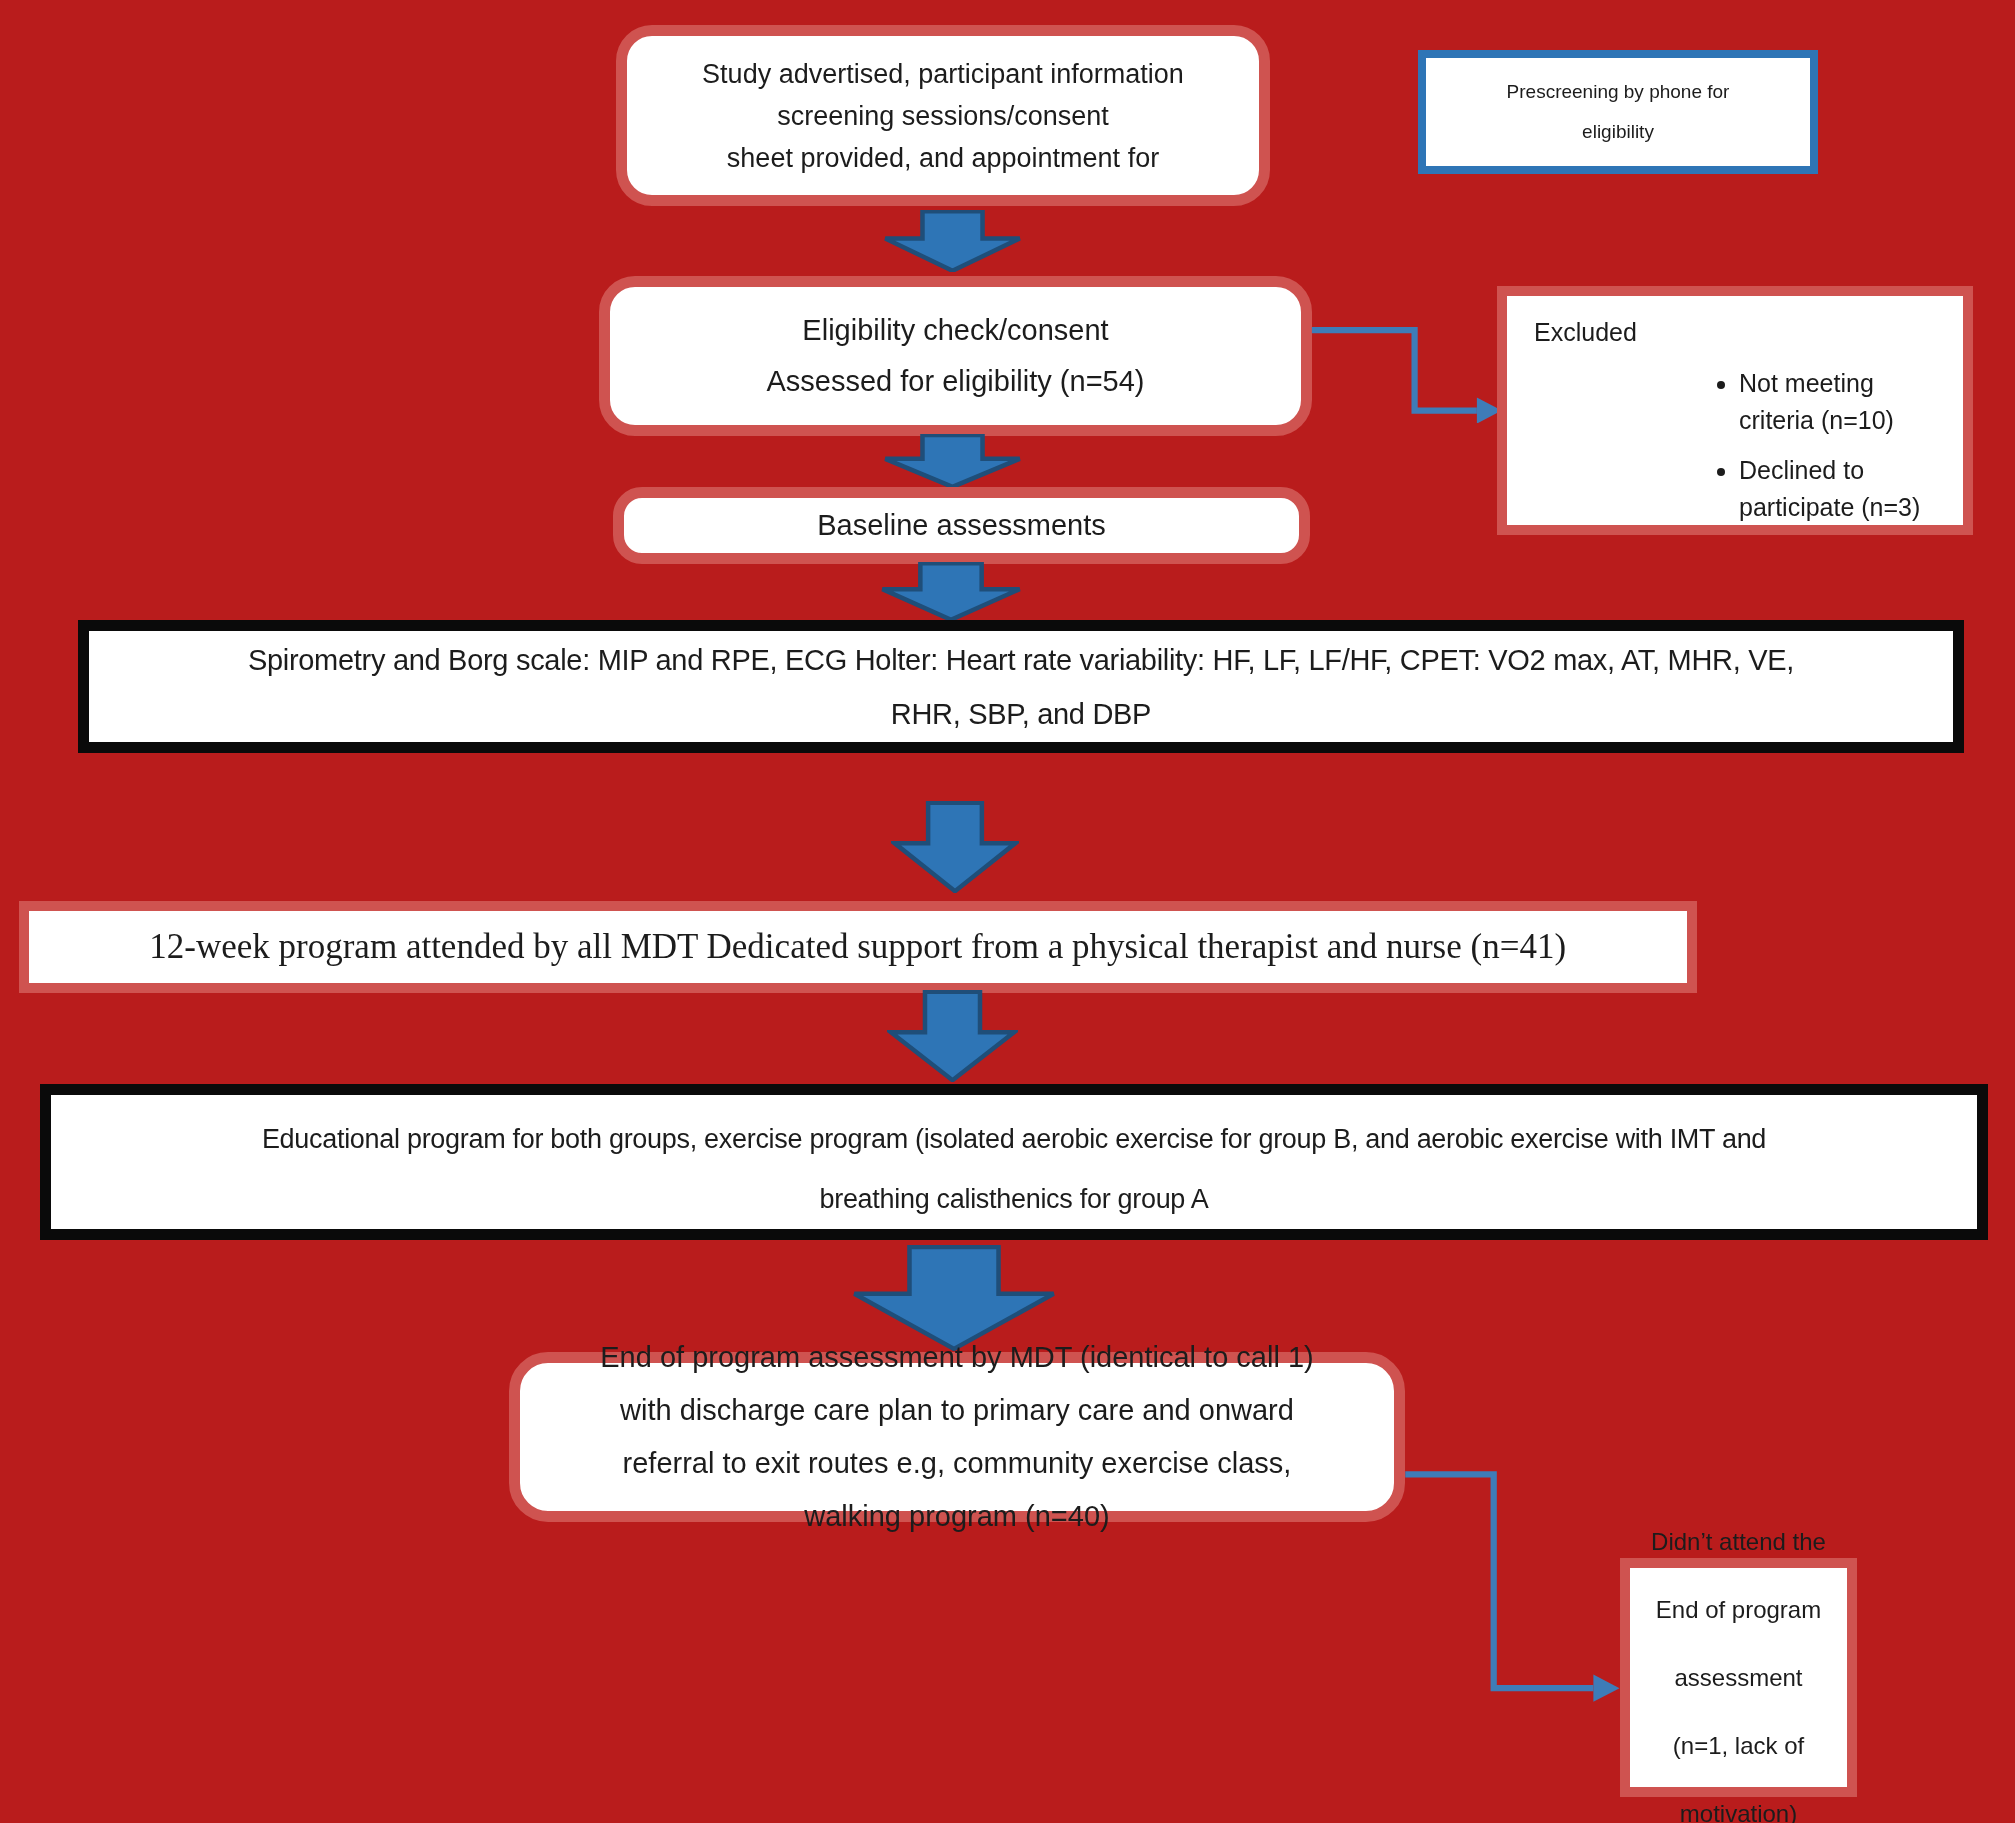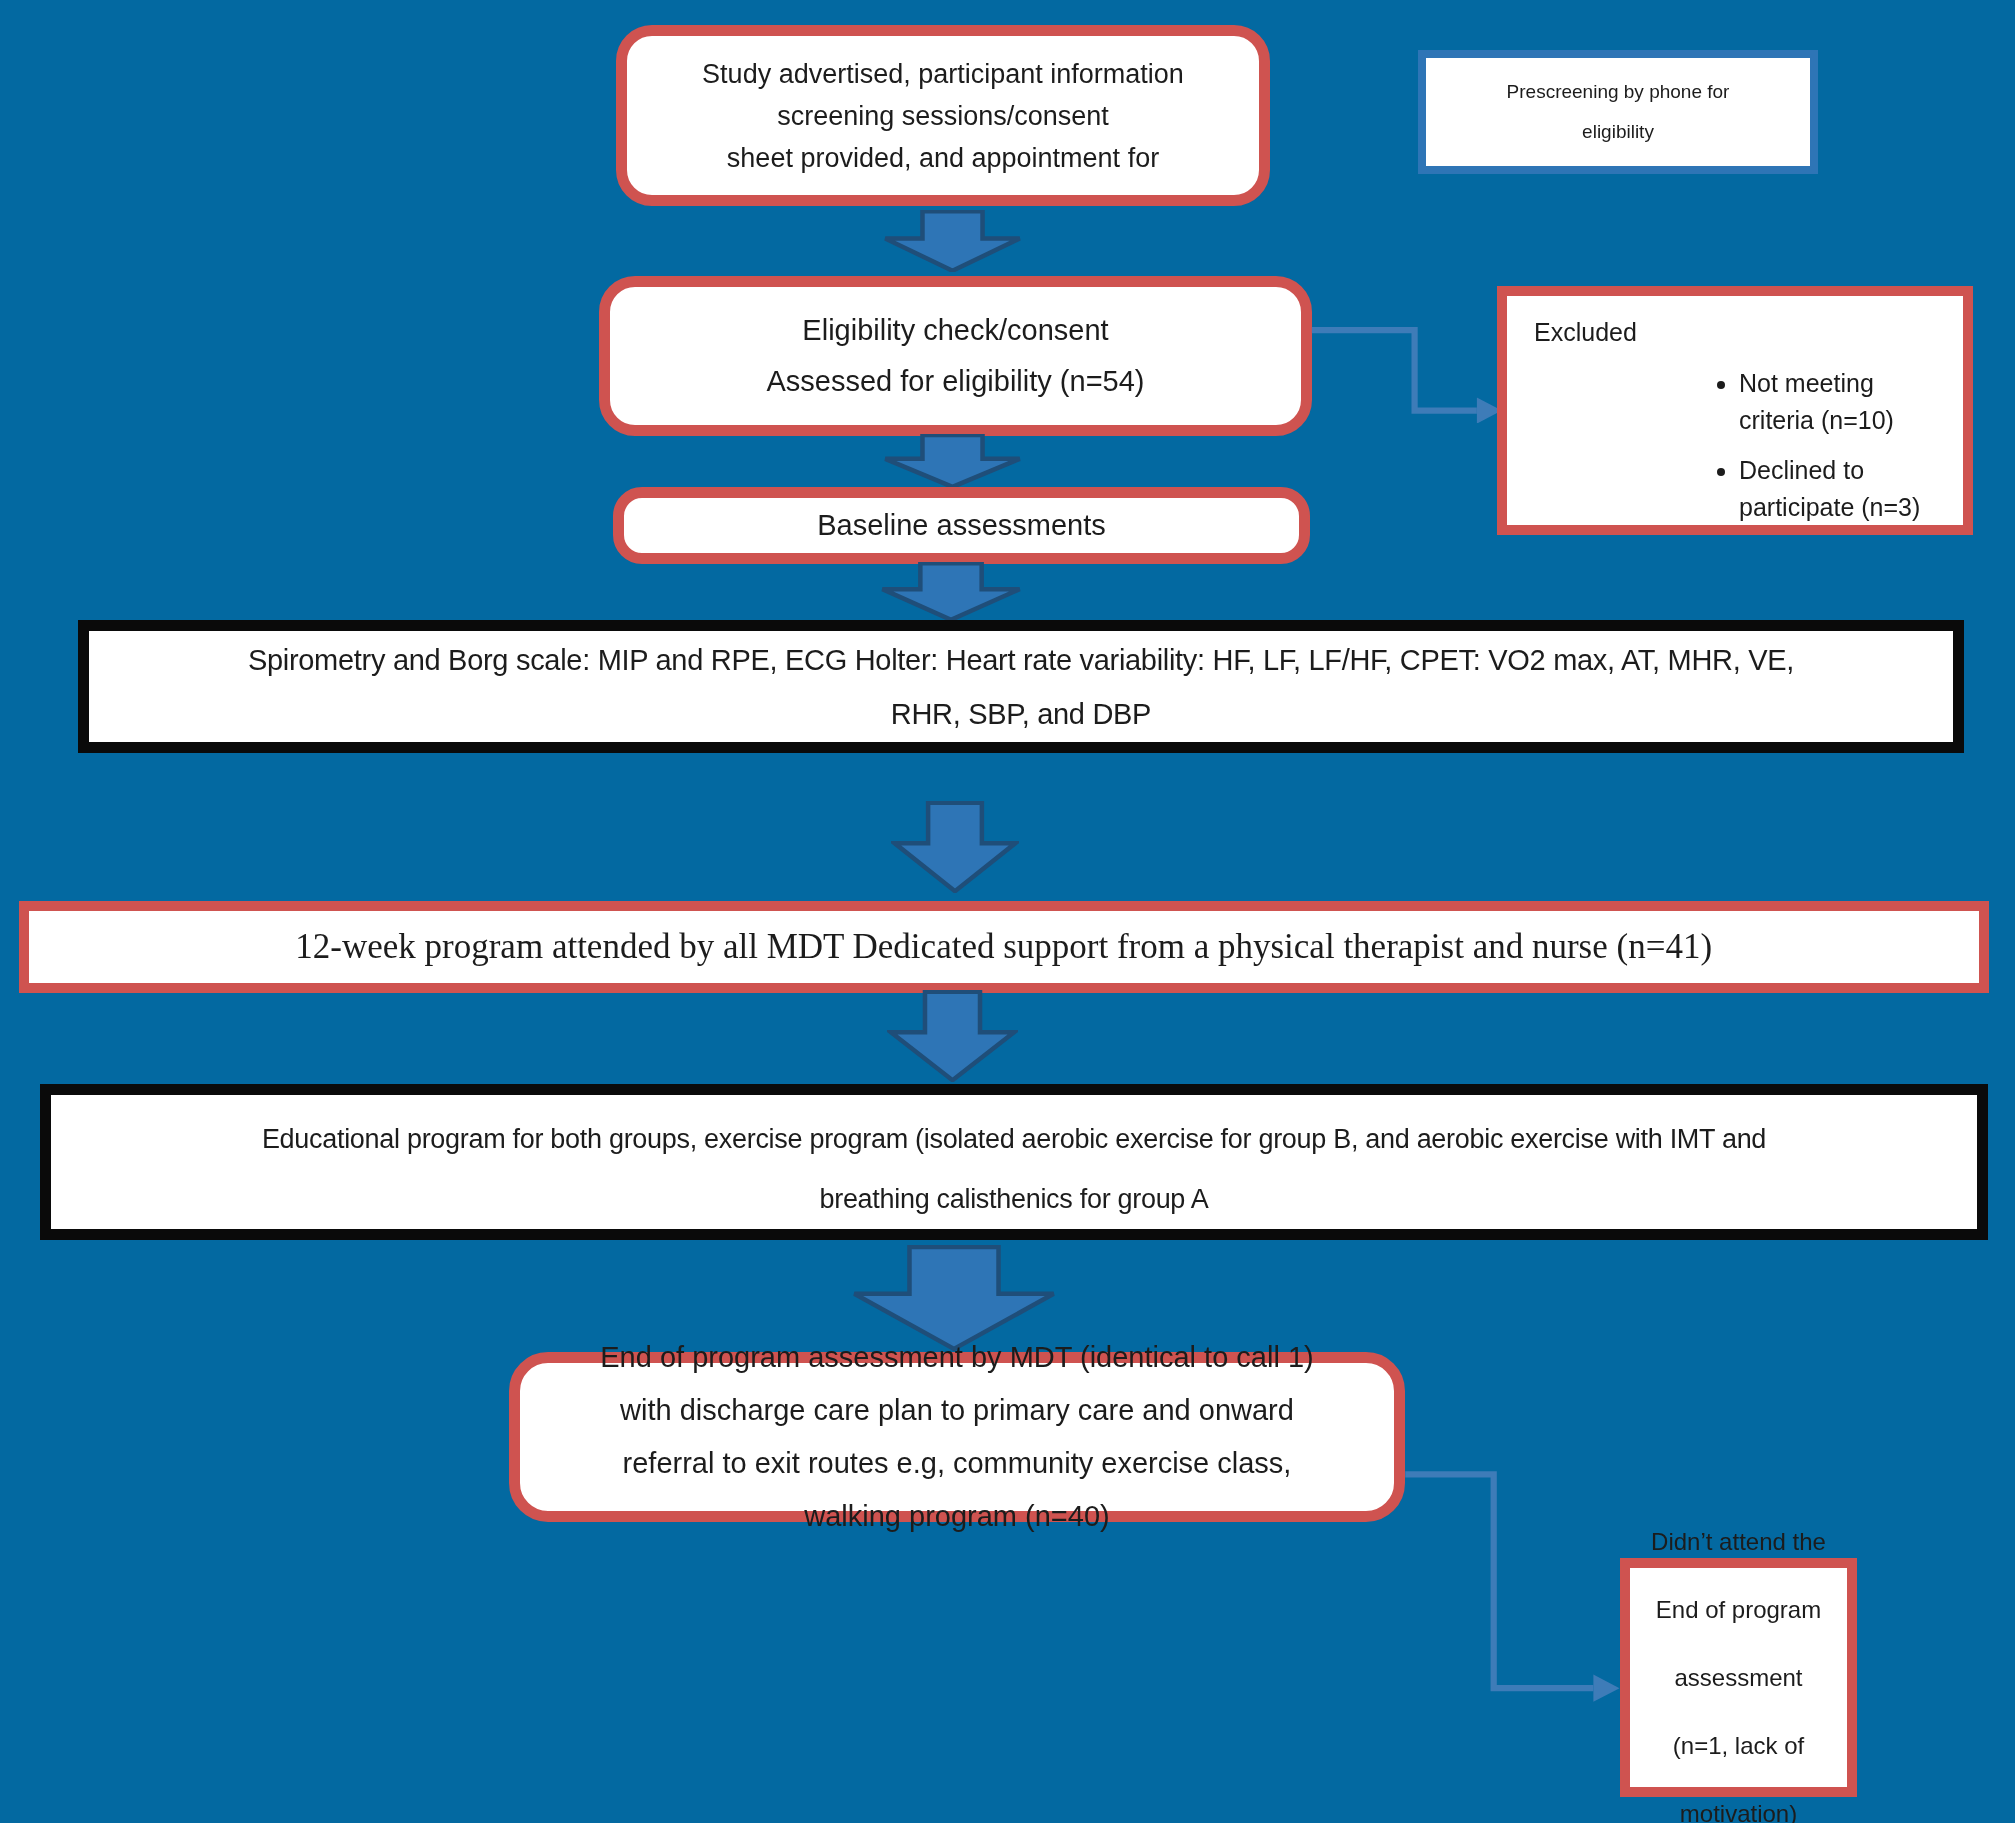--- a/index.html
+++ b/index.html
@@ -1,17 +1,17 @@
 <!DOCTYPE html>
 <html style="--red: #cf5350; --blue: #2e75b6; --connector: #3e7cb8; --arrowfill: #2e75b6; --arrowedge: #1f4e79; --boxblack: #0a0a0a; --ink: #1c1c1c;font-size:10px"><head>
 <meta charset="utf-8">
 <style>
   html,body{margin:0;padding:0;background:#ffffff;}
   .canvas{
-    position:relative;width:2015px;height:1824px;background:#0369a1;overflow:hidden;
+    position:relative;width:2015px;height:1824px;background:#b91c1c;overflow:hidden;
     font-family:"Liberation Sans",sans-serif;color:var(--ink,#1c1c1c);
   }
   .box{
     position:absolute;box-sizing:border-box;background:#ffffff;
     display:flex;flex-direction:column;align-items:center;justify-content:center;
     text-align:center;
   }
   .ln{width:100%;}
   .nowrap .ln{white-space:nowrap;}
   .red-round{border:11.2px solid var(--red,#cf5350);border-radius:36px;}
@@ -23,21 +23,21 @@
   .b-prescreen{left:1418px;top:50px;width:400px;height:124px;font-size:19px;line-height:40px;}
   .b-elig{left:599px;top:276px;width:713px;height:160px;font-size:29px;line-height:51px;}
   .b-excl{left:1497px;top:286px;width:476px;height:249px;font-size:25px;line-height:35px;
           align-items:flex-start;justify-content:flex-start;text-align:left;
           padding:18.7px 11.2px 0 27px;}
   .b-excl ul{margin:15px 0 0 0;padding-left:205px;list-style:disc;}
   .b-excl li{line-height:37px;margin-bottom:13.7px;max-width:252px;}
   .b-base{left:613px;top:487px;width:697px;height:77px;font-size:29px;border-radius:29px;}
   .b-black1{left:78px;top:620px;width:1886px;height:133px;font-size:29px;line-height:54px;
             justify-content:flex-start;padding-top:2px;letter-spacing:-0.3px;}
-  .b-prog{left:18.7px;top:901px;width:1970px;height:92px;
+  .b-prog{left:18.7px;top:901px;width:1678px;height:92px;
           font-family:"Liberation Serif",serif;font-size:35px;}
   .b-black2{left:40px;top:1084px;width:1948px;height:156px;font-size:27px;line-height:60px;
             justify-content:flex-start;padding-top:13.7px;letter-spacing:-0.3px;}
   .b-end{left:509px;top:1352px;width:896px;height:170px;font-size:29px;line-height:53px;border-radius:39px;}
   .b-miss{left:1620px;top:1558px;width:237px;height:239px;font-size:24px;line-height:42px;gap:26px;}
 
   .arrow{position:absolute;}
   .arrow polygon{fill:var(--arrowfill,#2e75b6);stroke:var(--arrowedge,#1f4e79);
                  stroke-width:4.5;vector-effect:non-scaling-stroke;stroke-linejoin:miter;}
   .a1{left:881px;top:210px;width:143px;height:62px;}

